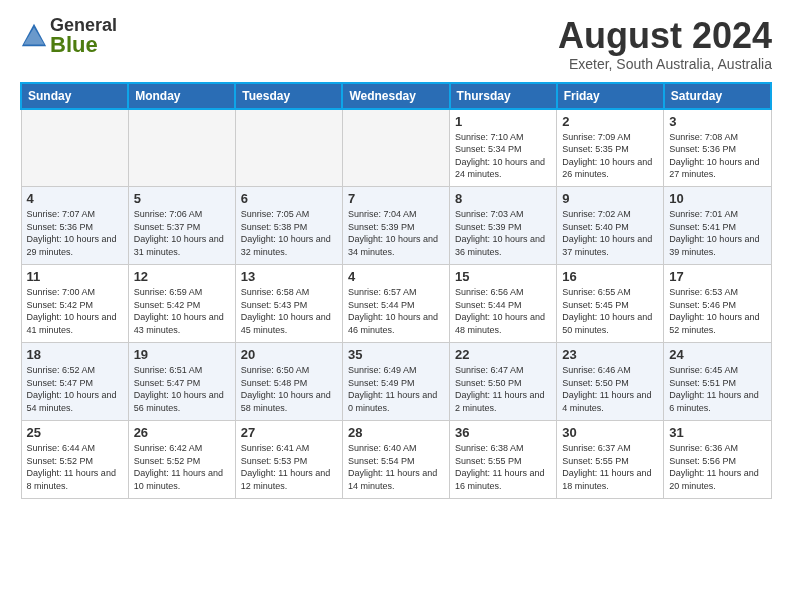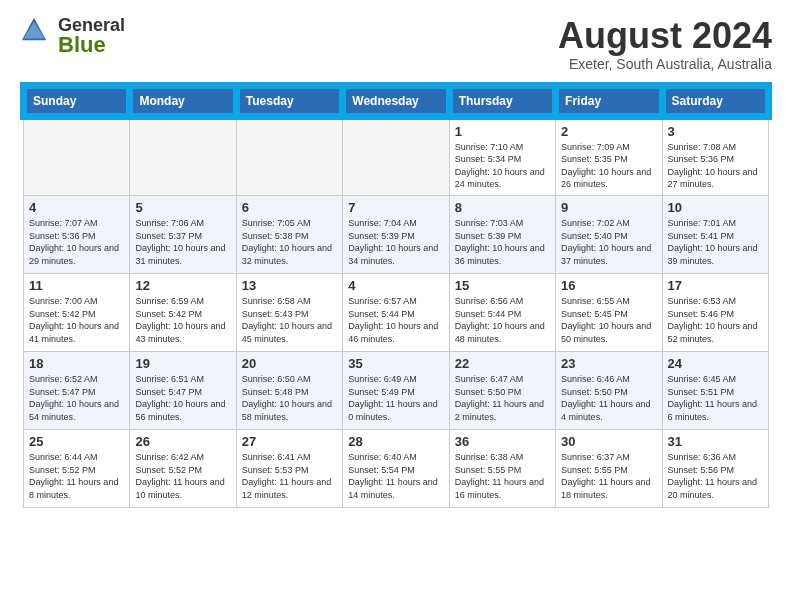--- a/index.html
+++ b/index.html
@@ -14,21 +14,21 @@
       padding: 16px 20px 10px 20px;
     }
     .header {
       display: flex;
       justify-content: space-between;
       align-items: flex-start;
       margin-bottom: 10px;
     }
     .logo {
       display: flex;
-      gap: 8px;
+      align-items: center;
     }
     .logo-text {
       display: flex;
       flex-direction: column;
       line-height: 1;
     }
     .logo-general {
       font-size: 18px;
       font-weight: bold;
       color: #333;
@@ -61,21 +61,21 @@
       border-collapse: collapse;
       table-layout: fixed;
     }
     th {
       background-color: #2a6db5;
       color: #fff;
       text-align: left;
       padding: 5px 6px;
       font-size: 12px;
       font-weight: bold;
-      border: 7px solid #0ea5e9;
+      border: 2px solid #0ea5e9;
     }
     td {
       vertical-align: top;
       border: 1px solid #ccc;
       padding: 4px 5px;
       font-size: 9.5px;
       color: #333;
       height: 78px;
       background: #fff;
     }

